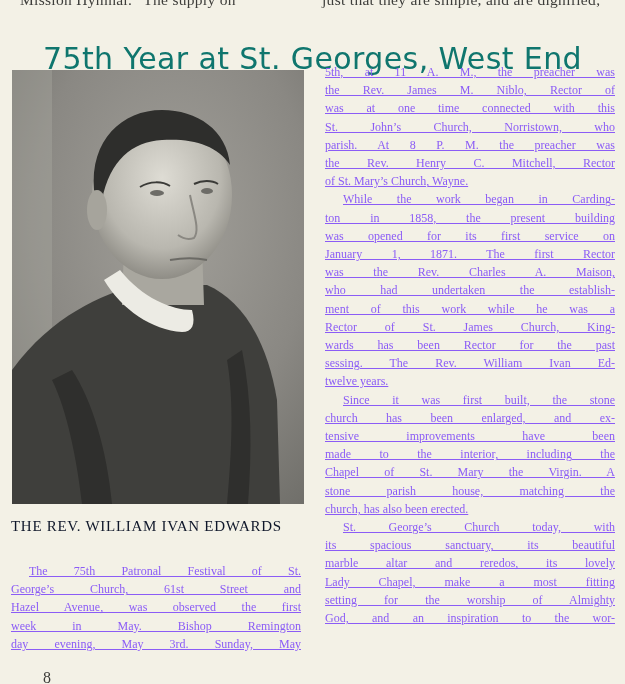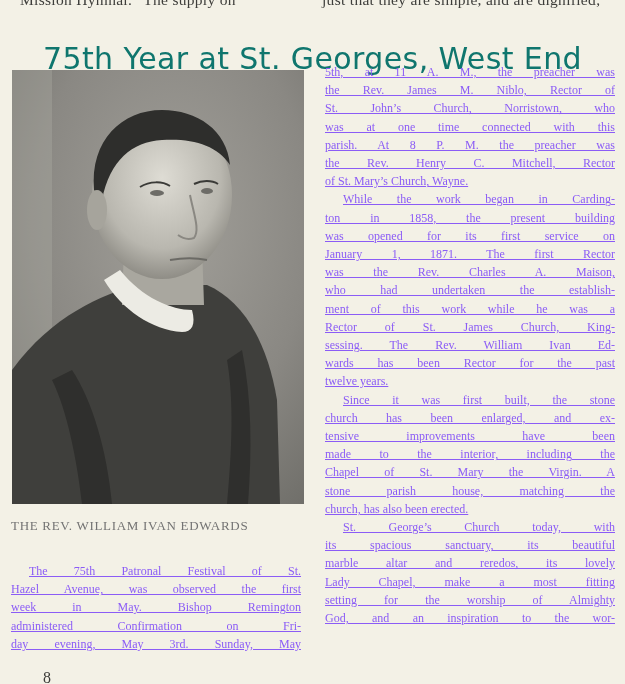--- a/index.html
+++ b/index.html
@@ -29,22 +29,22 @@
   }
 
   .photo {
     position: absolute; left: 12px; top: 70px; width: 292px; height: 434px;
     overflow: hidden; background: #8b8a85;
   }
   .photo svg { display: block; }
 
   .caption {
     position: absolute; left: 11px; top: 518px; width: 292px;
-    font-size: 13px; letter-spacing: 0.7px; line-height: 16px;
-    color: #737373; white-space: nowrap;
+    font-size: 15px; letter-spacing: 0.7px; line-height: 16px;
+    color: #0f172a; white-space: nowrap;
   }
 
   .col {
     position: absolute; font-size: 12px; line-height: 18.2px;
     text-align: justify; color: #8b5cf6; text-decoration: underline;
   }
   .col-left { left: 11px; top: 562px; width: 290px; }
   .col-right { left: 325px; top: 63px; width: 290px; }
   .col p { margin: 0; }
   .col .line { display: block; text-align-last: justify; white-space: nowrap; }
@@ -105,48 +105,48 @@
 
       <path d="M158 190 C 170 188, 185 188, 195 190" stroke="#6b6a65" stroke-width="2" fill="none"></path>
     </svg>
   </div>
 
   <div class="caption">THE REV. WILLIAM IVAN EDWARDS</div>
 
   <div class="col col-left">
     <p>
       <span class="line indent">The 75th Patronal Festival of St.</span>
+      <span class="line">George’s Church, 61st Street and</span>
       <span class="line">Hazel Avenue, was observed the first</span>
       <span class="line">week in May.  Bishop Remington</span>
-      <span class="line">administered Confirmation on Fri-</span>
       <span class="line">day evening, May 3rd.  Sunday, May</span>
     </p>
   </div>
 
   <div class="col col-right">
     <p>
       <span class="line">5th, at 11 A. M., the preacher was</span>
       <span class="line">the Rev. James M. Niblo, Rector of</span>
+      <span class="line">was at one time connected with this</span>
       <span class="line">St. John’s Church, Norristown, who</span>
-      <span class="line">was at one time connected with this</span>
       <span class="line">parish.  At 8 P. M. the preacher was</span>
       <span class="line">the Rev. Henry C. Mitchell, Rector</span>
       <span class="line last">of St. Mary’s Church, Wayne.</span>
     </p>
     <p>
       <span class="line indent">While the work began in Carding-</span>
       <span class="line">ton in 1858, the present building</span>
       <span class="line">was opened for its first service on</span>
       <span class="line">January 1, 1871.  The first Rector</span>
       <span class="line">was the Rev. Charles A. Maison,</span>
       <span class="line">who had undertaken the establish-</span>
       <span class="line">ment of this work while he was a</span>
       <span class="line">Rector of St. James Church, King-</span>
+      <span class="line">wards has been Rector for the past</span>
       <span class="line">sessing.  The Rev. William Ivan Ed-</span>
-      <span class="line">wards has been Rector for the past</span>
       <span class="line last">twelve years.</span>
     </p>
     <p>
       <span class="line indent">Since it was first built, the stone</span>
       <span class="line">church has been enlarged, and ex-</span>
       <span class="line">tensive improvements have been</span>
       <span class="line">made to the interior, including the</span>
       <span class="line">Chapel of St. Mary the Virgin.  A</span>
       <span class="line">stone parish house, matching the</span>
       <span class="line last">church, has also been erected.</span>

